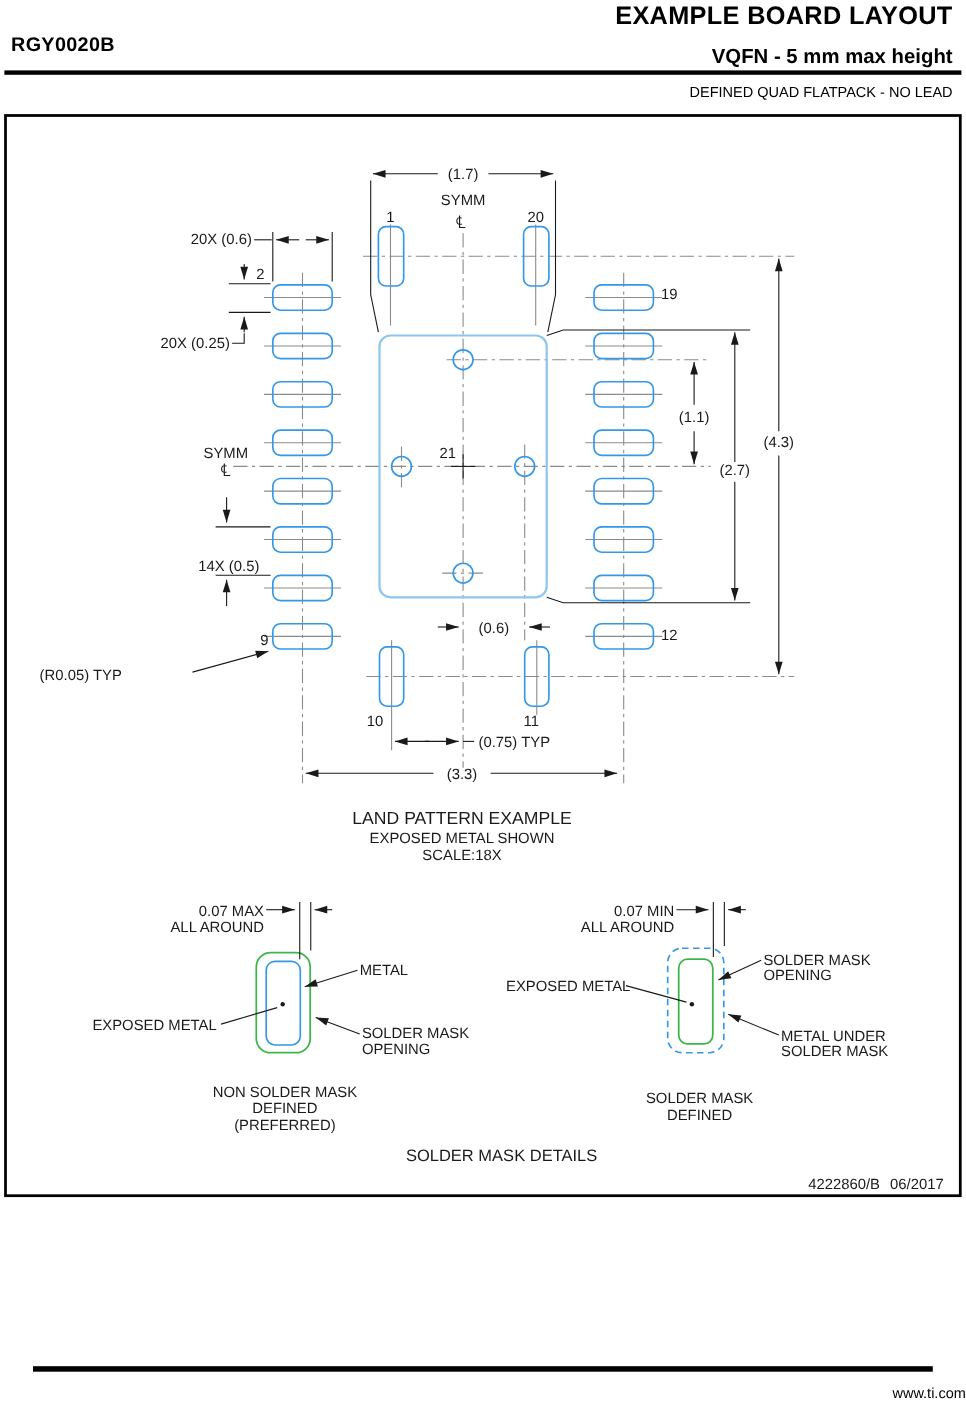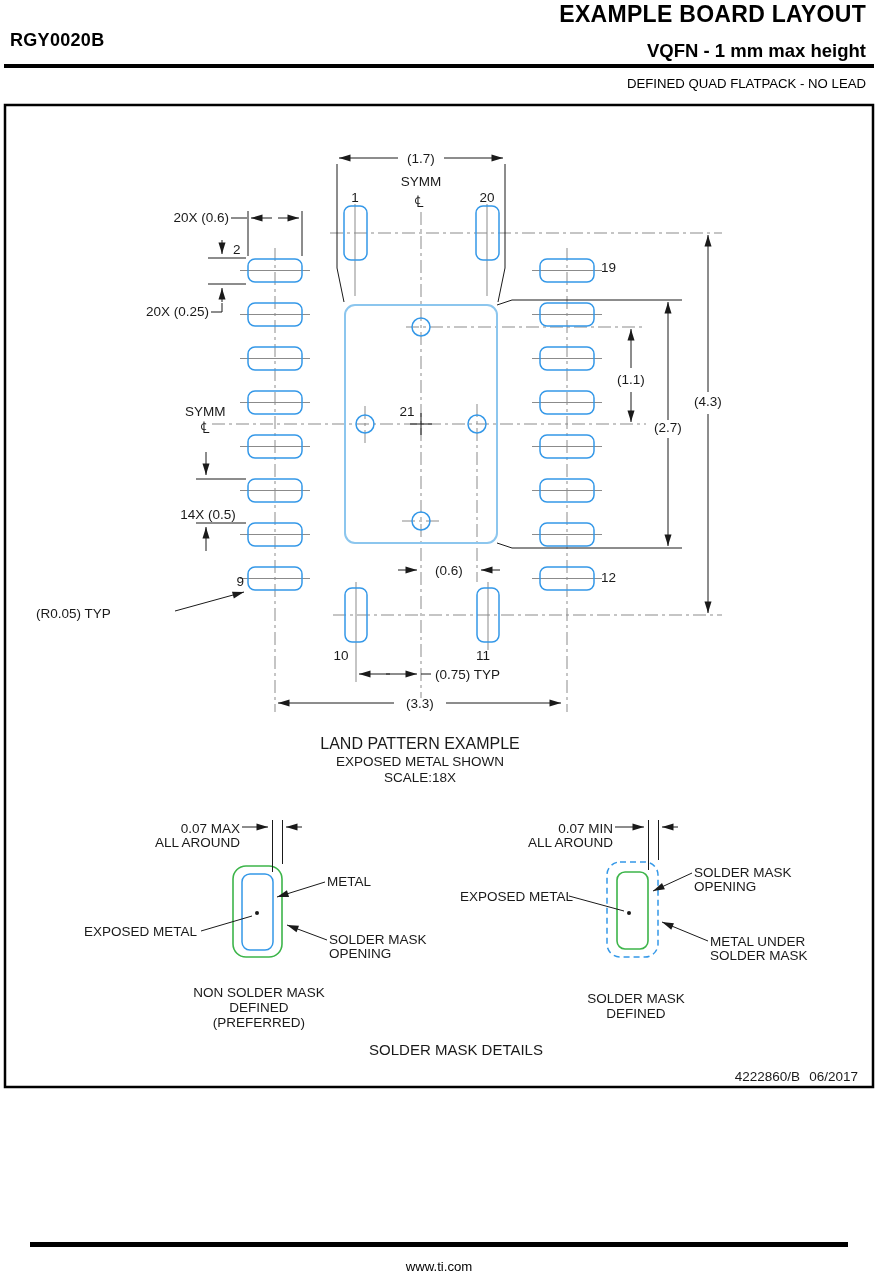--- a/index.html
+++ b/index.html
@@ -20,30 +20,30 @@
   .cl{stroke:var(--centerline-gray,#8b8b8b);stroke-width:1;fill:none;stroke-dasharray:13 4 3 4;}
   .tick{stroke:var(--centerline-gray,#8b8b8b);stroke-width:1;fill:none;}
   .dim{stroke:var(--dim-black,#1a1a1a);stroke-width:1;fill:none;}
   .green{fill:none;stroke:var(--mask-green,#3db54a);stroke-width:1.6;}
   .bluedash{fill:none;stroke:var(--pad-blue,#3498e8);stroke-width:1.5;stroke-dasharray:6 4;}
   .border{fill:none;stroke:#000;stroke-width:2.5;}
   .notes{position:absolute;left:6px;top:1103px;width:846px;font-size:13.2px;line-height:16.2px;}
   .notes-heading{margin-bottom:11px;}
   .note{padding-left:17px;text-indent:-17px;}
   .footer-bar{position:absolute;left:30px;top:1242px;width:818px;height:5px;background:#000;}
-  .footer-url{position:absolute;top:1259px;left:0;width:100%;text-align:center;font-size:13.2px;}
+  .footer-url{position:absolute;top:1259px;left:0;width:100%;text-align:right;font-size:13.2px;}
 </style>
 </head>
 <body>
 
 <div id="page">
 
   <div class="doc-title">EXAMPLE BOARD LAYOUT</div>
   <div class="part-number">RGY0020B</div>
-  <div class="subtitle">VQFN - 1 mm max height</div>
+  <div class="subtitle">VQFN - 5 mm max height</div>
   <div class="header-rule"></div>
   <div class="pkg-type">DEFINED QUAD FLATPACK - NO LEAD</div>
 
   <svg width="878" height="1288" viewBox="0 0 878 1288">
     <defs>
       <marker id="ar" markerWidth="13" markerHeight="8" refX="12" refY="4" orient="auto" markerUnits="userSpaceOnUse">
         <path d="M0.5,0.5 L12,4 L0.5,7.5 Z" fill="#1a1a1a"></path>
       </marker>
     </defs>
 

